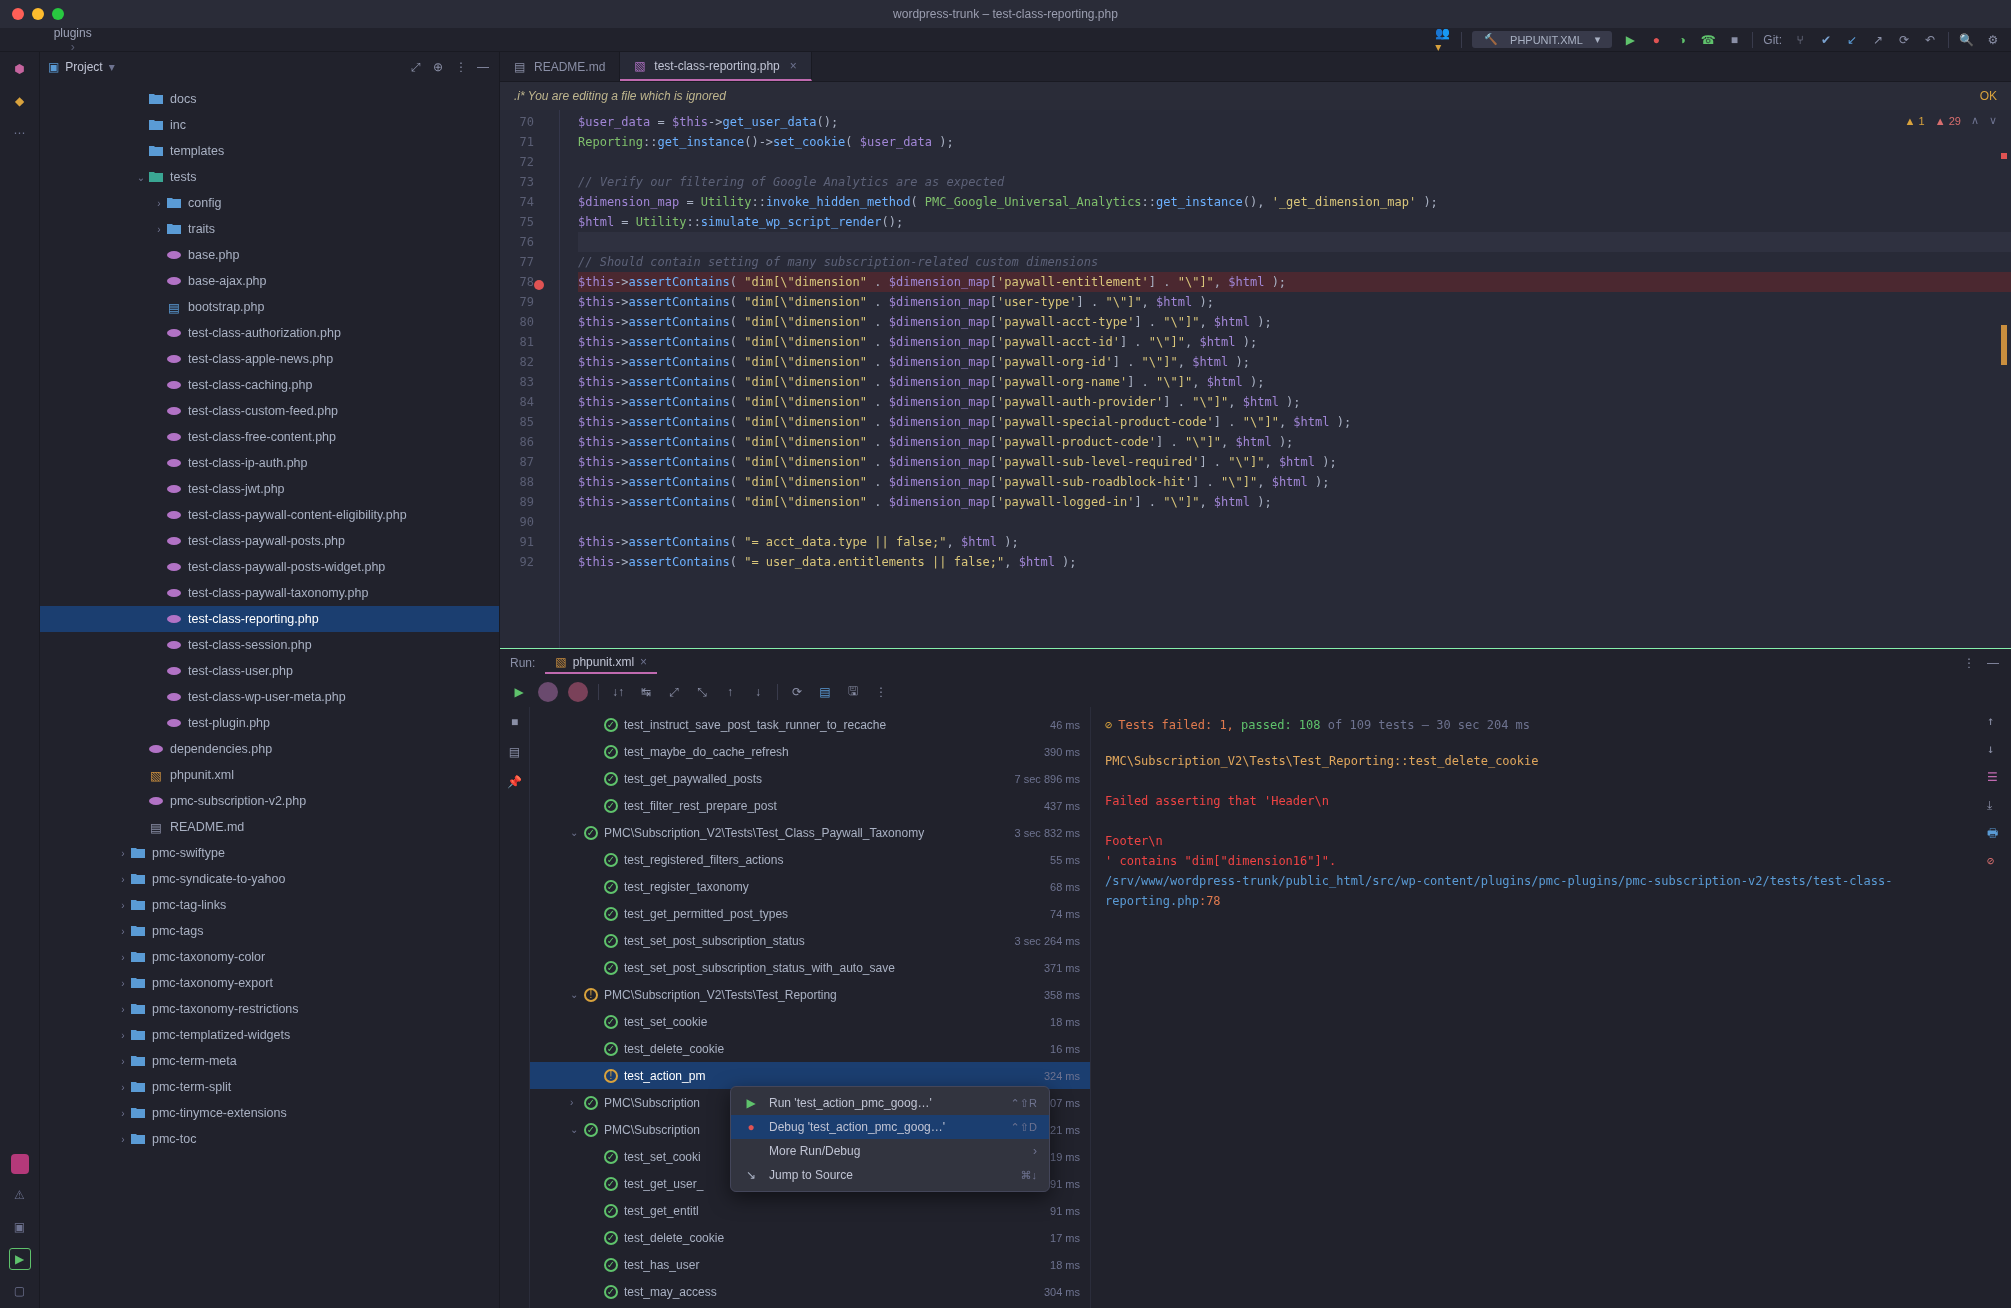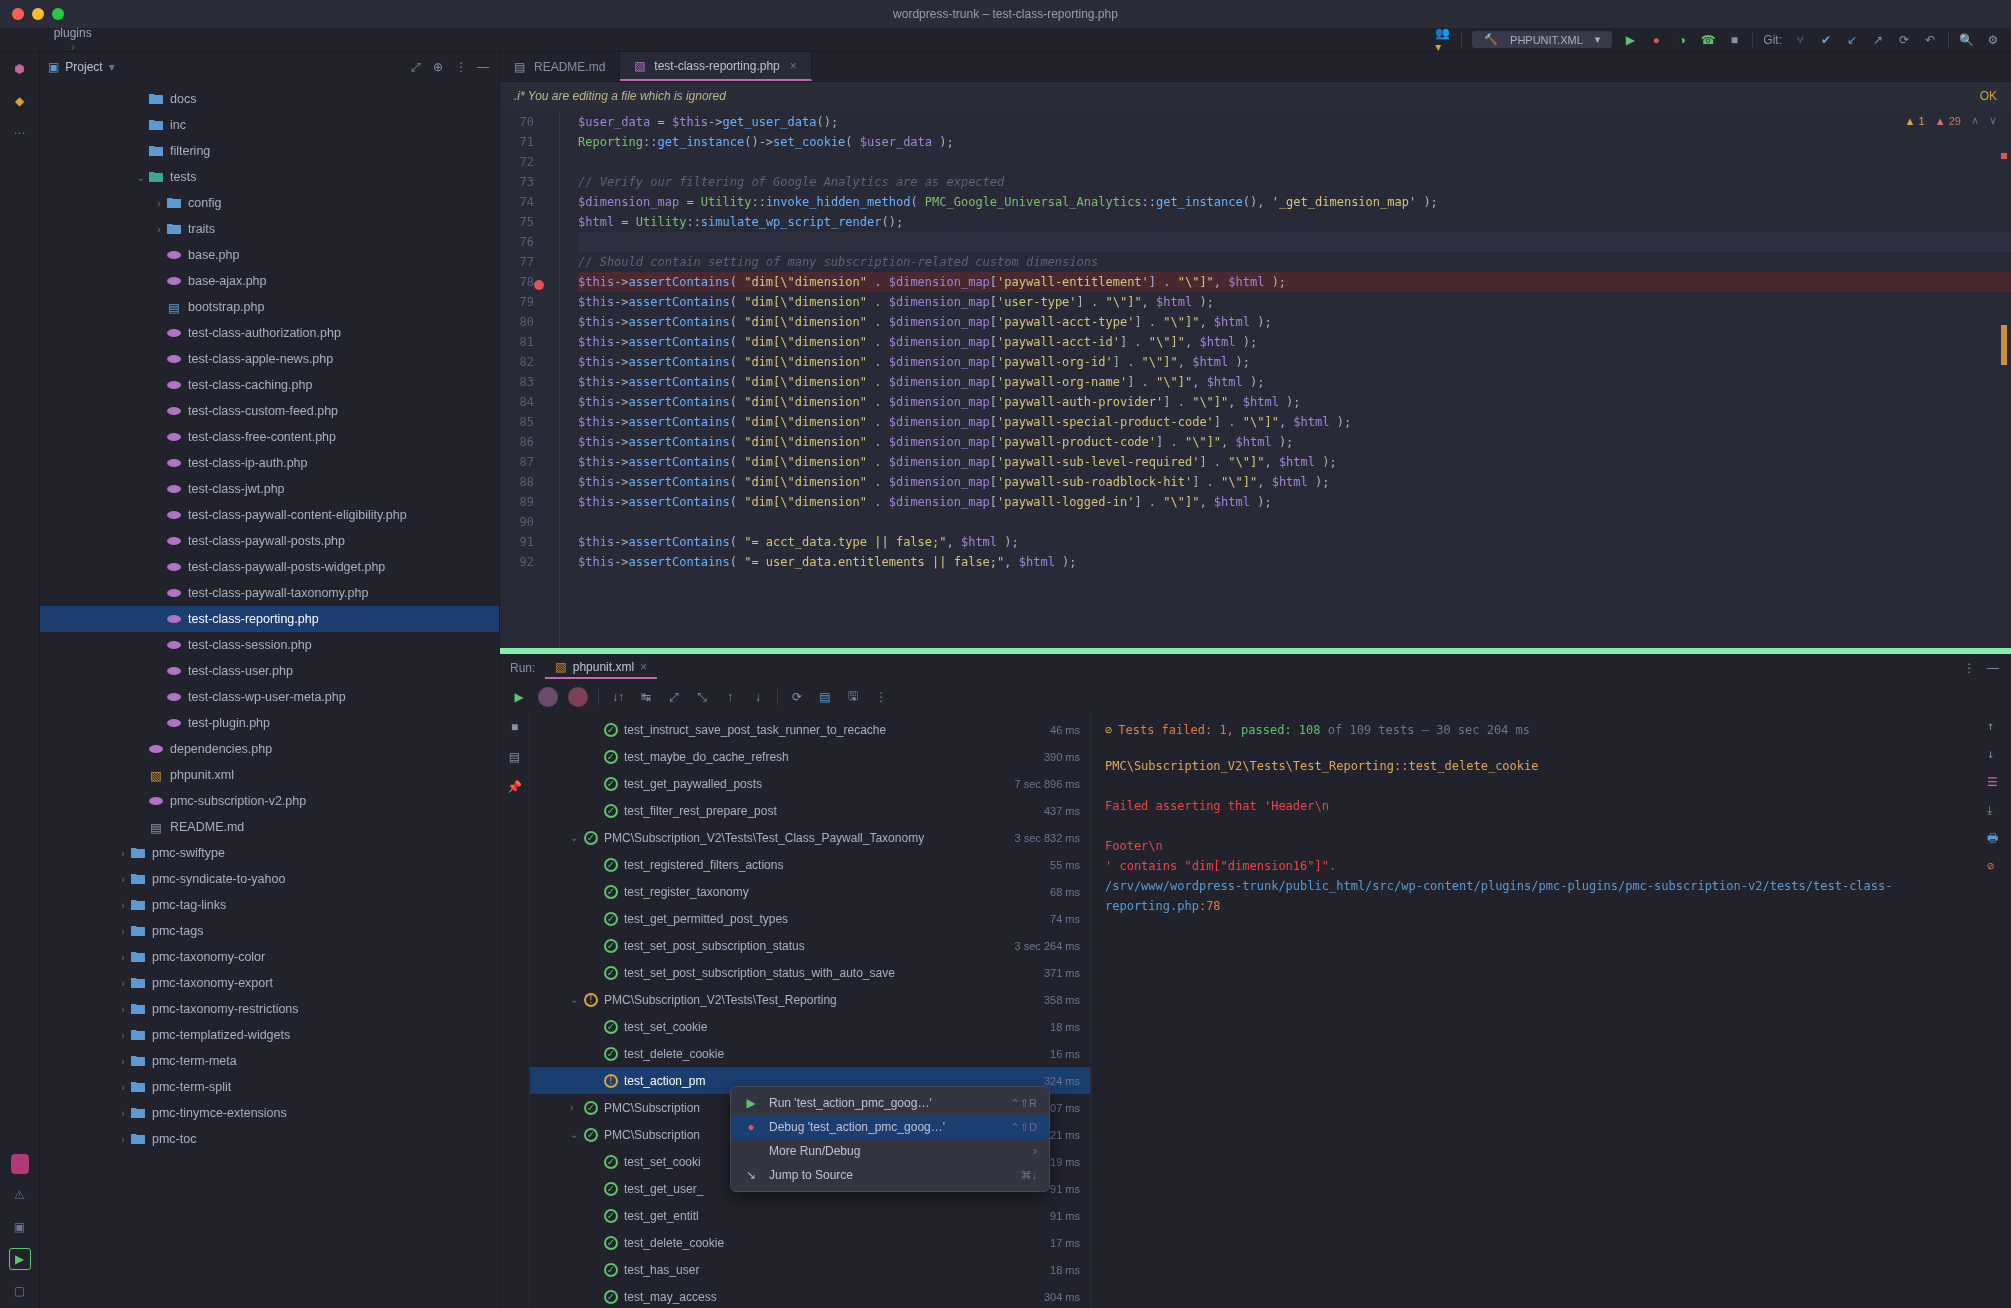--- a/index.html
+++ b/index.html
@@ -103,21 +103,21 @@
 .c-com { color:#5d6278; font-style:italic;}
 .c-cls { color:#7fbf6c; }
 .problems-inline { position:absolute; right:14px; top:4px; display:flex; gap:10px; font-size:11px; align-items:center;}
 .prb-warn { color:#d8a23d; }
 .prb-err { color:#d86e6e; }
 .prb-arrow { color:#6e7390; }
 .minimap-strip { position:absolute; right:4px; top:0; bottom:0; width:6px; }
 .mm-mark { position:absolute; right:0; width:6px; height:40px; background:#c98e3e; }
 .mm-mark.err { background:#e05353; height:6px;}
 
-.run-panel { height: 660px; background:#21222c; border-top:6px solid #86efac; display:flex; flex-direction:column;}
+.run-panel { height: 660px; background:#21222c; border-top:1px solid #86efac; display:flex; flex-direction:column;}
 .run-tabs { height:28px; display:flex; align-items:center; padding:0 10px; gap:10px;}
 .run-label { color:#8a8fa6; font-size:12px;}
 .run-tab { display:flex; align-items:center; gap:6px; padding:3px 10px; border-bottom:2px solid #c06ab0; color:#c0c4d4;}
 .run-tab-x { color:#6e7390;}
 .run-tabs-right { margin-left:auto; display:flex; gap:10px;}
 
 .run-toolbar { height:30px; display:flex; align-items:center; padding:0 10px; gap:10px; background:#21222c;}
 .rt-btn { width:18px; height:18px; display:flex; align-items:center; justify-content:center; color:#8a8fa6; cursor:pointer;}
 .rt-btn.play { color:#5fc26c;}
 .rt-chip { width:20px; height:20px; border-radius:50%; display:flex; align-items:center; justify-content:center;}
@@ -276,21 +276,21 @@
           <span class="tree-label">inc</span>
         </div>
         <div class="tree-row">
           <span class="tree-indent" style="width: 94px;"></span>
           <span class="tree-chevron"></span>
           <span class="tree-icon icon-folder">
             <svg viewBox="0 0 16 16">
               <path fill="currentColor" d="M1 3h5l1 1h8v9H1z"></path>
             </svg>
           </span>
-          <span class="tree-label">filtering</span>
+          <span class="tree-label">templates</span>
         </div>
         <div class="tree-row">
           <span class="tree-indent" style="width: 94px;"></span>
           <span class="tree-chevron">⌄</span>
           <span class="tree-icon icon-folder-teal">
             <svg viewBox="0 0 16 16">
               <path fill="currentColor" d="M1 3h5l1 1h8v9H1z"></path>
             </svg>
           </span>
           <span class="tree-label">tests</span>

